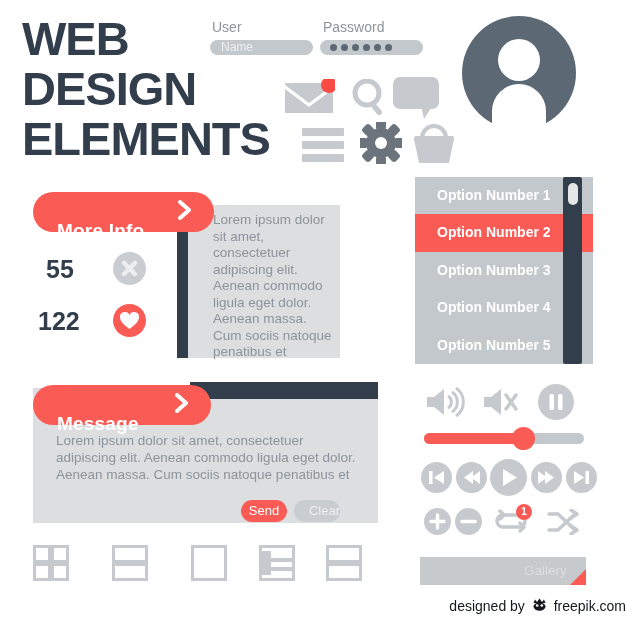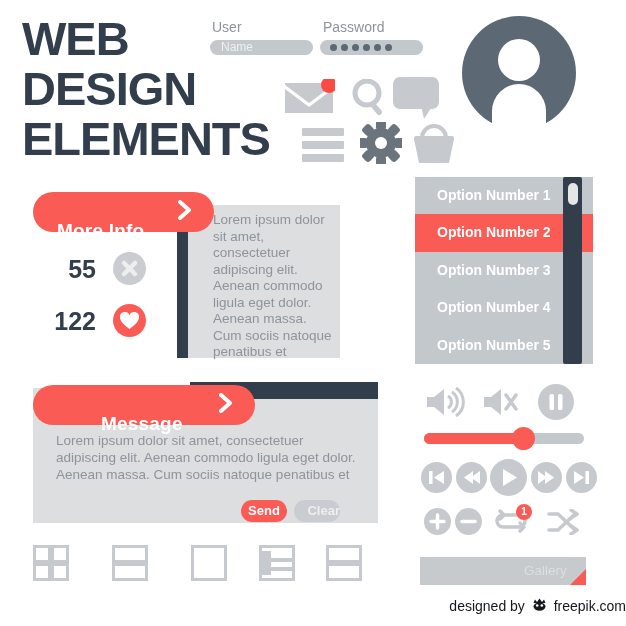--- a/index.html
+++ b/index.html
@@ -65,31 +65,31 @@
   }
   .redbtn{
     position:absolute;background:#fb5b55;border-radius:22px;
     color:#fff;font-weight:bold;display:flex;align-items:center;
   }
   .redbtn .lbl{font-size:19px;margin-left:24px;letter-spacing:.2px;margin-top:37px;}
   .redbtn .chev{position:absolute;right:22px;top:50%;transform:translateY(-50%);}
 
   
   .counter-num{
-    position:absolute;font-weight:bold;font-size:25px;color:#333e4c;text-align:right;
+    position:absolute;font-weight:bold;font-size:25px;color:#333e4c;text-align:left;
   }
   .counter-circle{position:absolute;border-radius:50%;}
 
   
   .msg-body{position:absolute;background:#dcdee0;}
   .msg-head{position:absolute;background:#333e4c;}
   .msg-text{position:absolute;font-size:13.5px;line-height:17px;color:#8d949b;}
   .smallbtn{
     position:absolute;border-radius:13px;height:22px;line-height:22px;
-    text-align:center;font-weight:bold;font-size:13px;
+    text-align:center;font-weight:normal;font-size:13px;
   }
   .smallbtn.send{background:#fb5b55;color:#fff;}
   .smallbtn.clear{background:#c9cdd1;color:#eceef0;text-align:right;}
 
   
   .layicon{position:absolute;}
 
   
   .slider-track{
     position:absolute;left:424px;top:433px;width:160px;height:11px;
@@ -255,21 +255,21 @@
   <div class="counter-circle" style="left:113px;top:304px;width:33px;height:33px;background:#fb5b55;">
     <svg width="33" height="33" viewBox="0 0 33 33">
       <path d="M16.5 25 C9 19.5 7 16 7 13.2 A4.9 4.9 0 0 1 16.5 11.2 A4.9 4.9 0 0 1 26 13.2 C26 16 24 19.5 16.5 25 Z" fill="#ffffff"></path>
     </svg>
   </div>
 
   <div class="msg-body" style="left:33px;top:388px;width:345px;height:135px;"></div>
   <div class="msg-head" style="left:190px;top:382px;width:188px;height:17px;"></div>
   <div class="msg-text" style="left:56px;top:432px;width:300px;">Lorem ipsum dolor sit amet, consectetuer adipiscing elit. Aenean commodo ligula eget dolor. Aenean massa. Cum sociis natoque penatibus et</div>
 
-  <div class="redbtn" style="left:33px;top:385px;width:178px;height:40px;padding-left:44px;">
+  <div class="redbtn" style="left:33px;top:385px;width:178px;height:40px;">
     <span class="lbl">Message</span>
     <span class="chev">
       <svg width="14" height="20" viewBox="0 0 14 20">
         <polyline points="2,2 11,10 2,18" fill="none" stroke="#ffffff" stroke-width="4" stroke-linecap="round" stroke-linejoin="round"></polyline>
       </svg>
     </span>
   </div>
 
   <div class="smallbtn send" style="left:241px;top:500px;width:46px;">Send</div>
   <div class="smallbtn clear" style="left:294px;top:500px;width:46px;">Clear</div>

